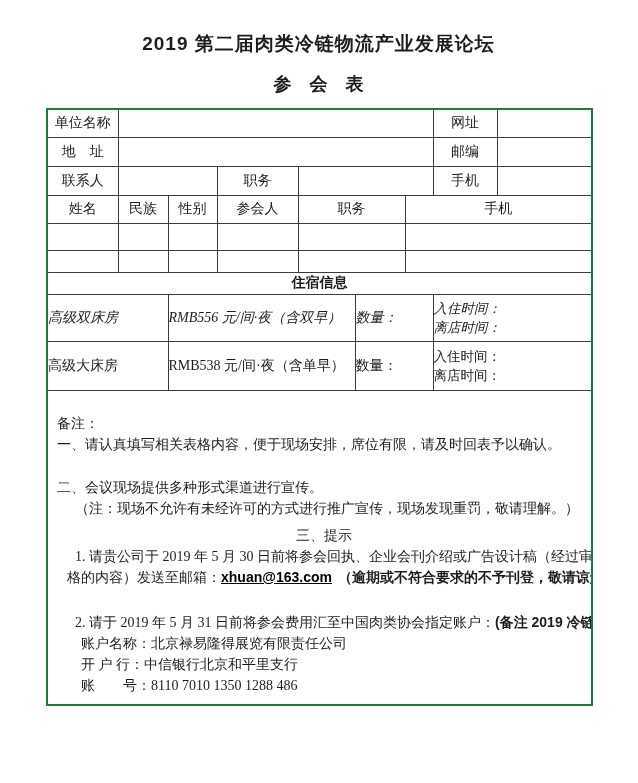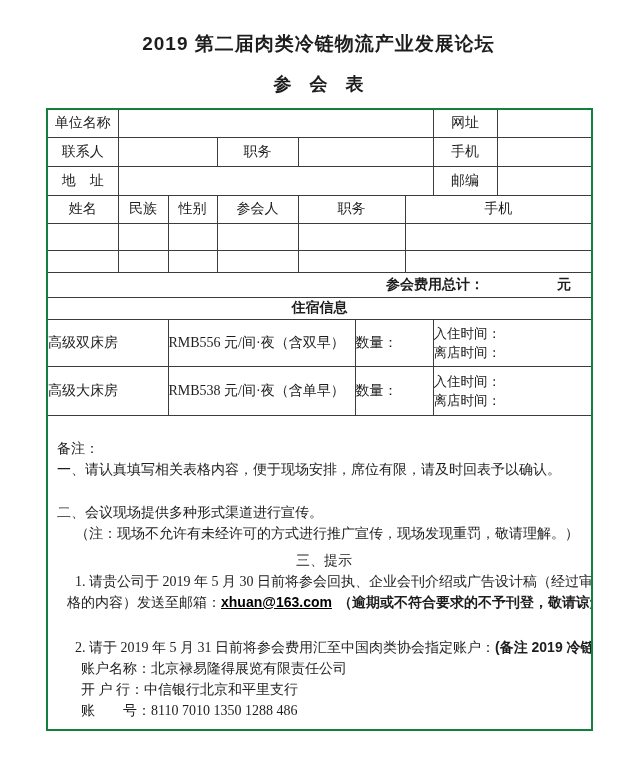--- a/index.html
+++ b/index.html
@@ -43,21 +43,21 @@
     border: 1px solid #3c3c3c;
     padding: 0;
     font-size: 14px;
     vertical-align: middle;
     overflow: hidden;
   }
   td.lbl { text-align: center; }
   td.left { text-align: left; padding-left: 8px; }
   .h28 { height: 28px; } .h29 { height: 29px; } .h30 { height: 30px; }
   .h27 { height: 27px; } .h22 { height: 22px; } .h25 { height: 25px; }
-  .h47 { height: 47px; } .h49 { height: 49px; }
+  .h47 { height: 47px; font-style: italic; } .h49 { height: 49px; }
   td.fee-cell { position: relative; }
   .fee-label, .fee-unit {
     position: absolute; top: 50%; transform: translateY(-50%);
     font-family: "Liberation Sans", "DejaVu Sans", sans-serif;
     font-weight: 700; font-size: 14px; white-space: nowrap;
   }
   .fee-label { left: 338px; }
   .fee-unit  { left: 509px; }
   td.section-hdr {
     text-align: center;
@@ -115,32 +115,32 @@
 
     <tbody>
         <tr class="h28">
       <td class="lbl">单位名称</td>
       <td colspan="6"></td>
       <td class="lbl">网址</td>
       <td></td>
     </tr>
 
     <tr class="h29">
+      <td class="lbl">地　址</td>
+      <td colspan="6"></td>
+      <td class="lbl">邮编</td>
+      <td></td>
+    </tr>
+
+    <tr class="h29">
       <td class="lbl">联系人</td>
       <td colspan="2"></td>
       <td class="lbl">职务</td>
       <td colspan="3"></td>
       <td class="lbl">手机</td>
-      <td></td>
-    </tr>
-
-    <tr class="h29">
-      <td class="lbl">地　址</td>
-      <td colspan="6"></td>
-      <td class="lbl">邮编</td>
       <td></td>
     </tr>
 
 
     <tr class="h28">
       <td class="lbl">姓名</td>
       <td class="lbl">民族</td>
       <td class="lbl">性别</td>
       <td class="lbl">参会人</td>
       <td class="lbl" colspan="2">职务</td>
@@ -158,26 +158,20 @@
 
     <tr class="h22">
       <td></td>
       <td></td>
       <td></td>
       <td></td>
       <td colspan="2"></td>
       <td colspan="3"></td>
     </tr>
 
-    <tr class="h25">
-      <td colspan="9" class="fee-cell">
-        <span class="fee-label">参会费用总计：</span>
-        <span class="fee-unit">元</span>
-      </td>
-    </tr>
 
     <tr class="h22">
       <td colspan="9" class="section-hdr">住宿信息</td>
     </tr>
 
     <tr class="h47">
       <td colspan="2" class="left">高级双床房</td>
       <td colspan="3" class="room-price">RMB556 元/间·夜（含双早）</td>
       <td colspan="2" class="left">数量：</td>
       <td colspan="2" class="times">

